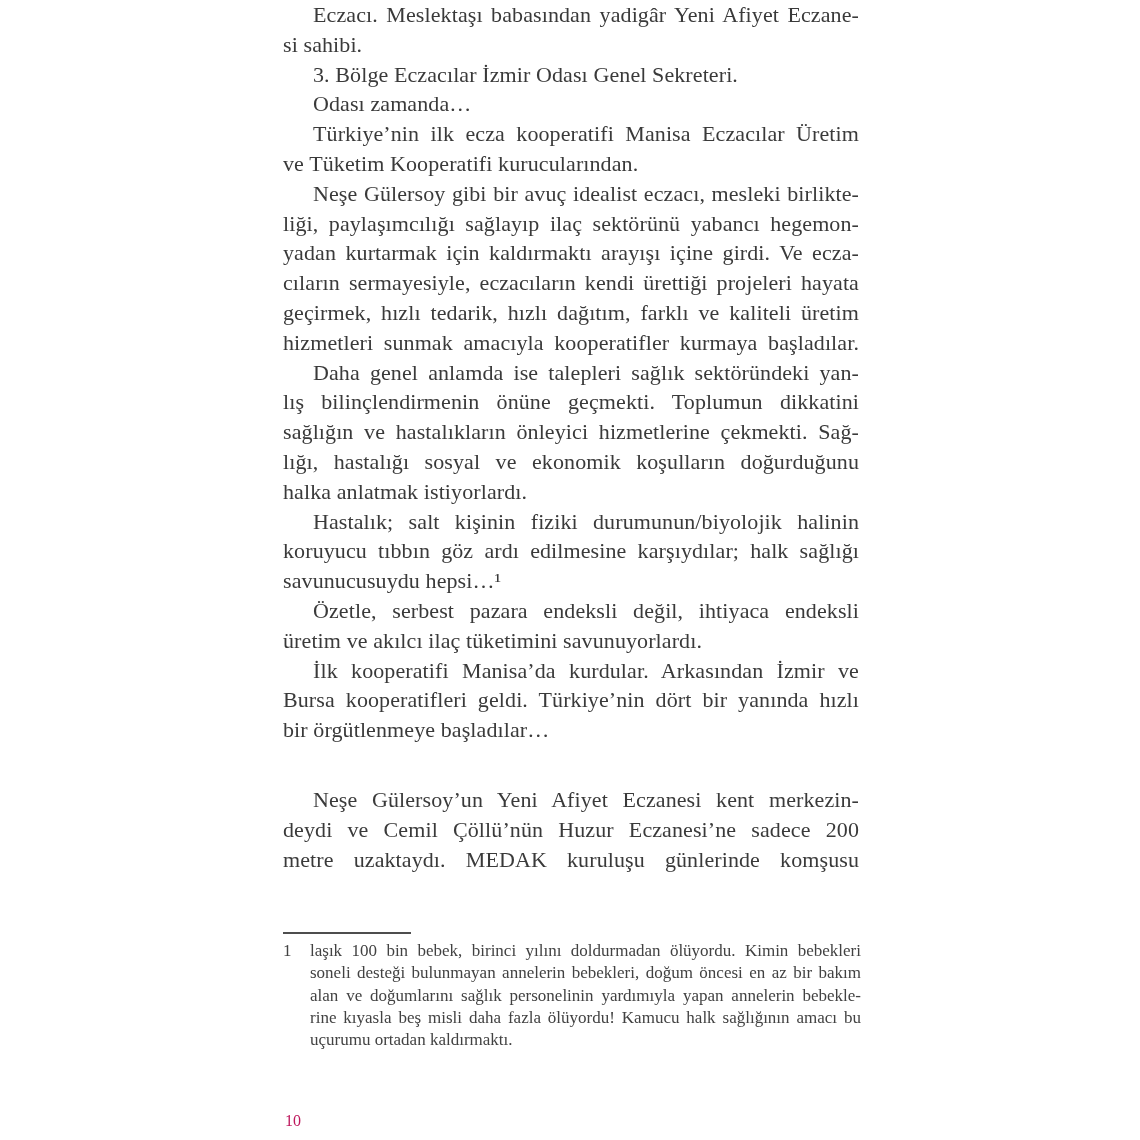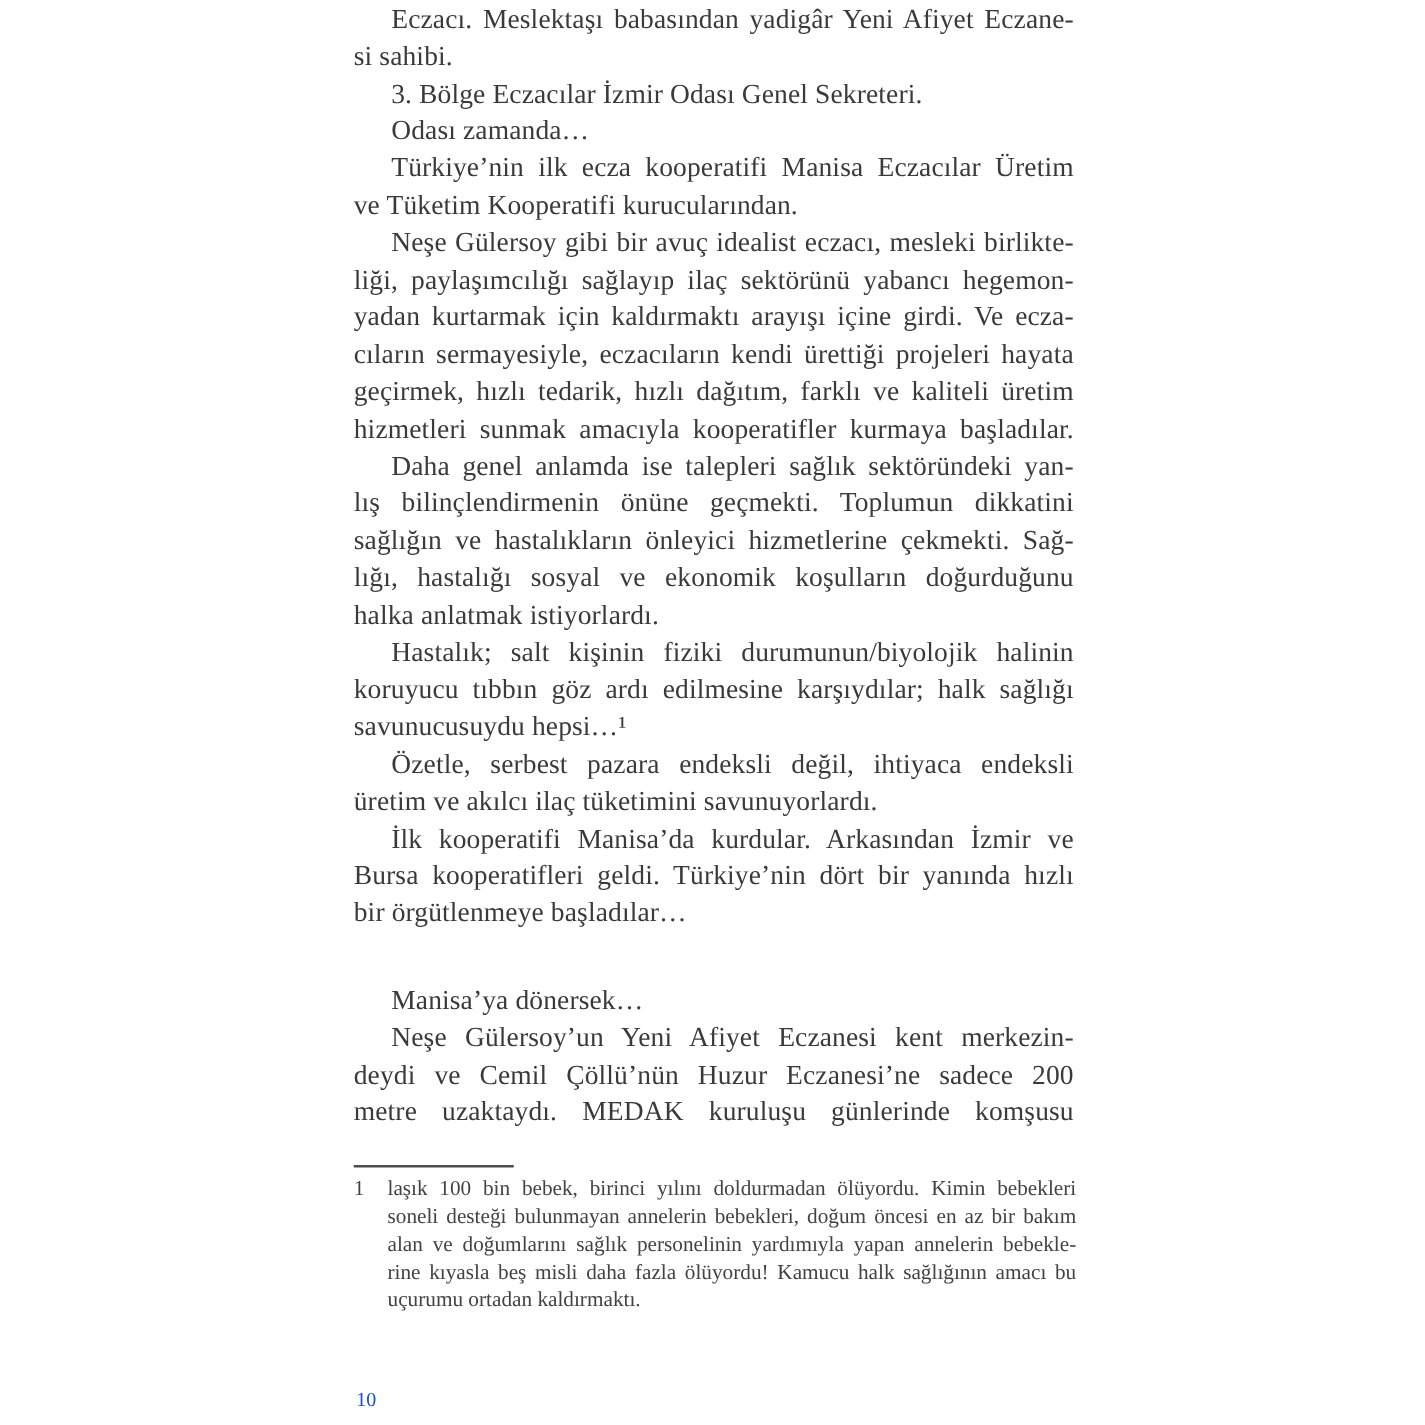--- a/index.html
+++ b/index.html
@@ -47,21 +47,21 @@
     position: absolute;
     left: 0; top: 0;
     width: 27px;
     text-align: left;
   }
   .footnote-block .line { min-height: 22.3px; }
   .page-number {
     position: absolute;
     left: 285px; top: 1112px;
     font-size: 16px;
-    color: #1d4ed8;
+    color: #be185d;
   }
 </style>
 </head>
 <body>
 
 <div class="page">
 
   <div class="body-block">
       <div class="line indent j">Eczacı. Meslektaşı babasından yadigâr Yeni Afiyet Eczane-</div>
       <div class="line l">si sahibi.</div>
@@ -82,21 +82,20 @@
       <div class="line l">halka anlatmak istiyorlardı.</div>
       <div class="line indent j">Hastalık; salt kişinin fiziki durumunun/biyolojik halinin</div>
       <div class="line j">koruyucu tıbbın göz ardı edilmesine karşıydılar; halk sağlığı</div>
       <div class="line l">savunucusuydu hepsi…¹</div>
       <div class="line indent j">Özetle, serbest pazara endeksli değil, ihtiyaca endeksli</div>
       <div class="line l">üretim ve akılcı ilaç tüketimini savunuyorlardı.</div>
       <div class="line indent j">İlk kooperatifi Manisa’da kurdular. Arkasından İzmir ve</div>
       <div class="line j">Bursa kooperatifleri geldi. Türkiye’nin dört bir yanında hızlı</div>
       <div class="line l">bir örgütlenmeye başladılar…</div>
       <div class="line gap l"></div>
-      <div class="line indent l">Manisa’ya dönersek…</div>
       <div class="line indent j">Neşe Gülersoy’un Yeni Afiyet Eczanesi kent merkezin-</div>
       <div class="line j">deydi ve Cemil Çöllü’nün Huzur Eczanesi’ne sadece 200</div>
       <div class="line j">metre uzaktaydı. MEDAK kuruluşu günlerinde komşusu</div>
     </div>
 
   <div class="footnote-rule"></div>
 
   <div class="footnote-block">
     <div class="footnote-body">
       <span class="footnote-marker">1</span>

